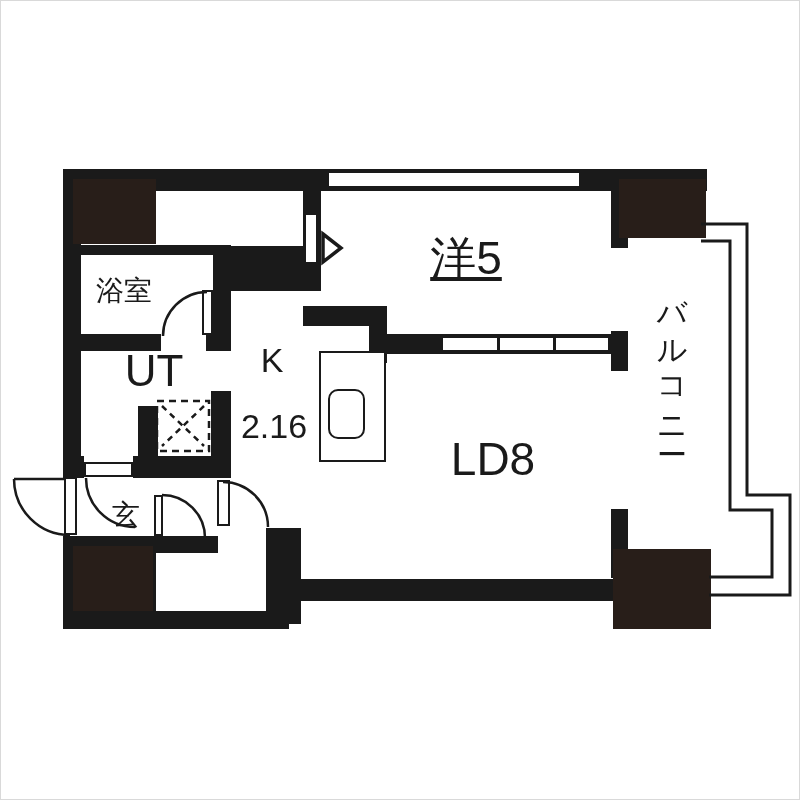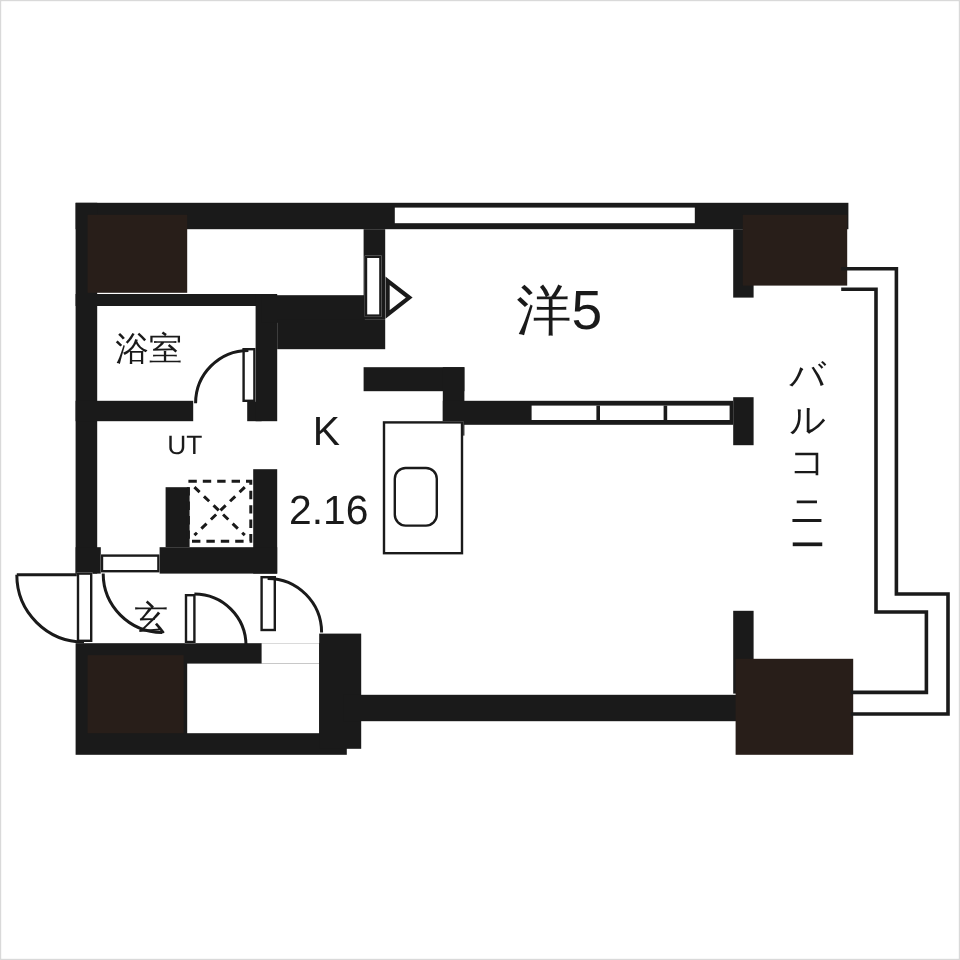--- a/index.html
+++ b/index.html
@@ -15,21 +15,21 @@
   }
   .wall{position:absolute;background:var(--wall);}
   .pillar{position:absolute;background:var(--pillar);}
   .gap{position:absolute;background:var(--floor);}
   .leaf{position:absolute;background:var(--floor);border:2.5px solid var(--wall);box-sizing:border-box;}
   .counter{position:absolute;background:var(--floor);border:2.5px solid var(--wall);box-sizing:border-box;}
   .sink{position:absolute;background:var(--floor);border:2.5px solid var(--wall);border-radius:10px;box-sizing:border-box;}
   .label{position:absolute;color:var(--wall);white-space:nowrap;transform:translate(-50%,-50%);line-height:1;}
   .lab-wic{font-size:37px;letter-spacing:1px;}
   .lab-bath{font-size:28px;}
-  .lab-ut{font-size:22px;}
+  .lab-ut{font-size:44px;}
   .lab-k{font-size:34px;}
   .lab-ksize{font-size:34px;}
   .lab-yo{font-size:46px;}
   .lab-ld{font-size:46px;}
   .lab-gen{font-size:28px;}
   .lab-wc{font-size:44px;}
   .lab-balcony{
     font-size:30px;transform:translateX(-50%);
     writing-mode:vertical-rl;text-orientation:upright;letter-spacing:6px;
   }
@@ -112,17 +112,18 @@
       <rect class="stroke" x="156" y="400" width="52" height="50" stroke-width="2.5" stroke-dasharray="7 5"></rect>
       <path class="stroke" stroke-width="2.5" stroke-dasharray="6 5" d="M 161,405 L 203,445"></path>
       <path class="stroke" stroke-width="2.5" stroke-dasharray="6 5" d="M 203,405 L 161,445"></path>
     </g>
   </svg>
 
   <div class="label lab-bath" style="left:123px;top:290px;">浴室</div>
   <div class="label lab-ut" style="left:153px;top:370px;">UT</div>
   <div class="label lab-k" style="left:271px;top:359px;">K</div>
   <div class="label lab-ksize" style="left:273px;top:406px;margin-top:19px;">2.16</div>
-  <div class="label lab-yo" style="left:465px;top:257px;">洋5</div>
+  <div class="label lab-yo" style="left:465px;top:257px;text-decoration:underline;">洋5</div>
+  <div class="label lab-ld" style="left:492px;top:458px;">LD8</div>
   <div class="label lab-gen" style="left:125px;top:514px;">玄</div>
   <div class="label lab-balcony" style="left:671px;top:278px;">バルコニー</div>
 
 </div>
 
 </body></html>

